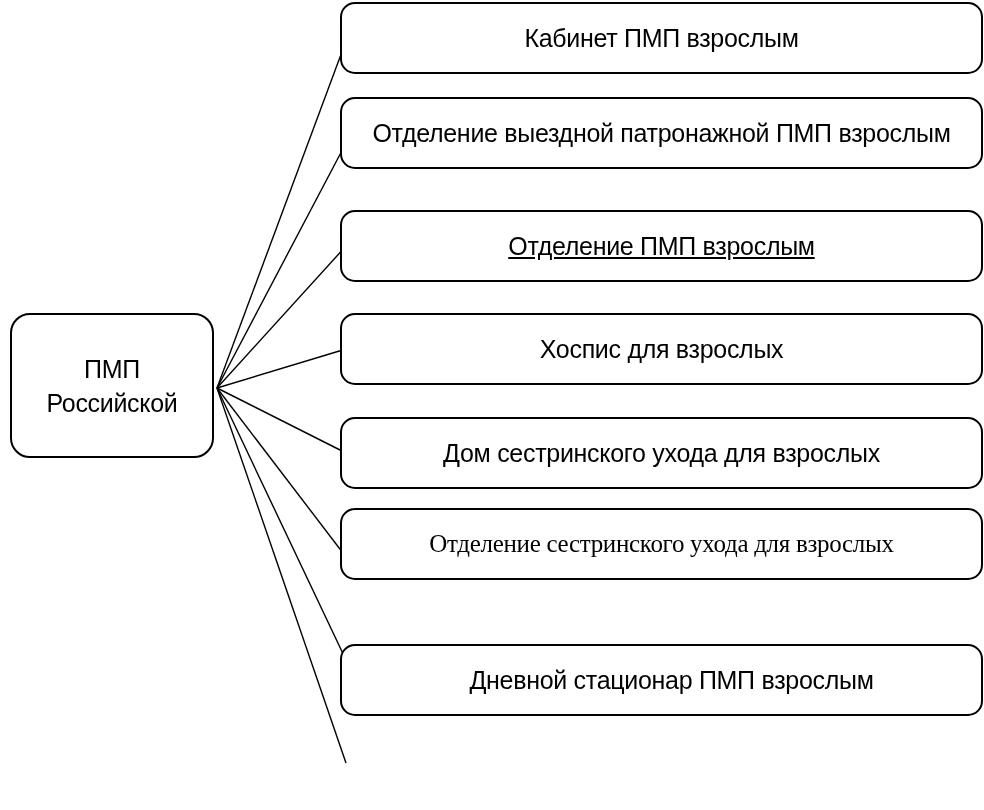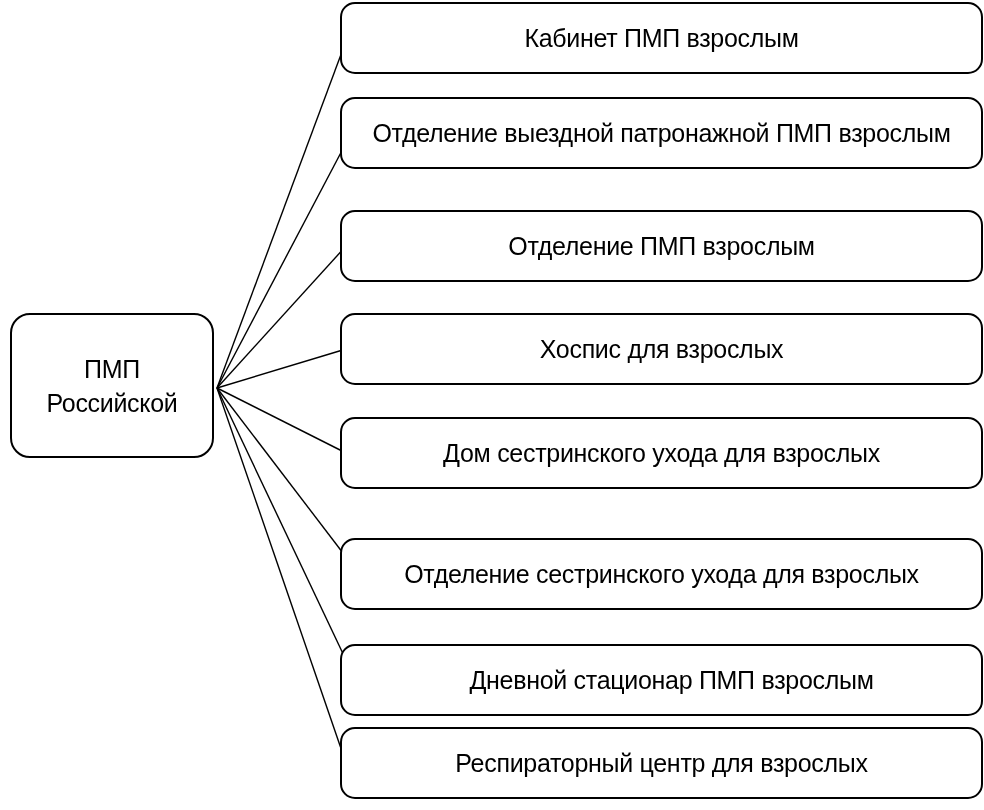--- a/index.html
+++ b/index.html
@@ -54,24 +54,24 @@
   .branch {
     left: 340px;
     width: 643px;
     height: 72px;
     border-radius: 15px;
     font-size: 25px;
     letter-spacing: -0.3px;
   }
   .b1 { top: 2px; }
   .b2 { top: 97px; }
-  .b3 { top: 210px; }
+  .b3 { top: 210px; text-decoration: underline; }
   .b4 { top: 313px; }
   .b5 { top: 417px; }
-  .b6 { top: 538px; }
+  .b6 { top: 508px; font-family: Liberation Serif, serif; }
   .b7 { top: 644px; padding-left: 20px; }
   .b8 { top: 727px; }
 </style>
 </head>
 <body>
 
 <div class="canvas">
 
   <svg class="connectors" viewBox="0 0 984 810" xmlns="http://www.w3.org/2000/svg">
     <line x1="217" y1="388" x2="346" y2="41"></line>
@@ -105,17 +105,14 @@
   </div>
   <div class="node branch b4">
     <span>Хоспис для взрослых</span>
   </div>
   <div class="node branch b6">
     <span>Отделение сестринского ухода для взрослых</span>
   </div>
   <div class="node branch b7">
     <span>Дневной стационар ПМП взрослым</span>
   </div>
-  <div class="node branch b8">
-    <span>Респираторный центр для взрослых</span>
-  </div>
 
 </div>
 
 </body></html>

